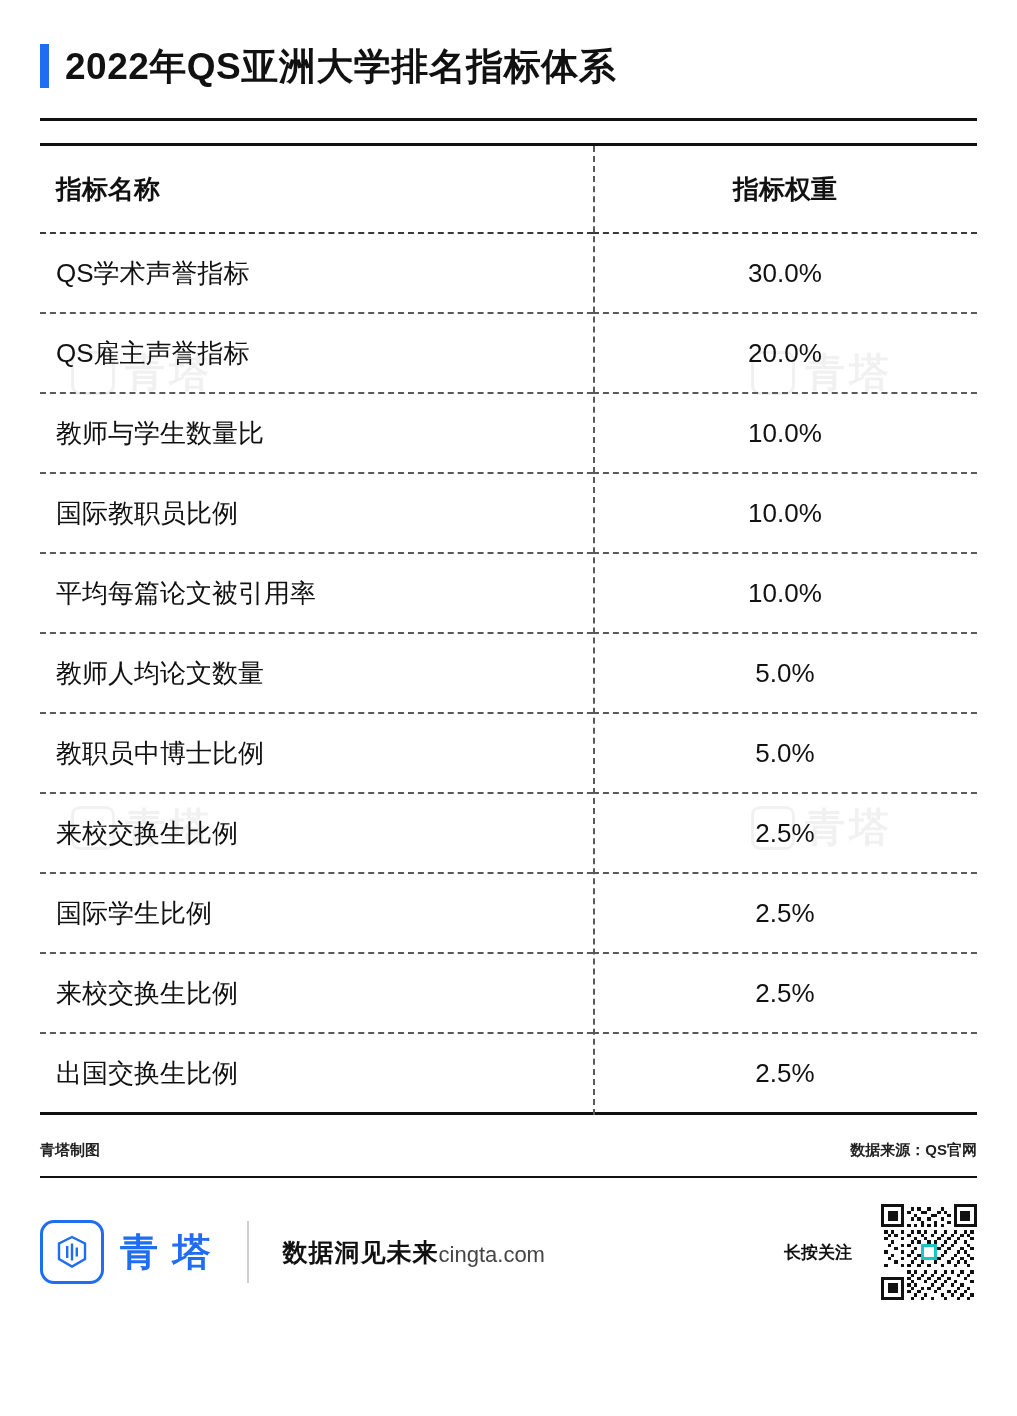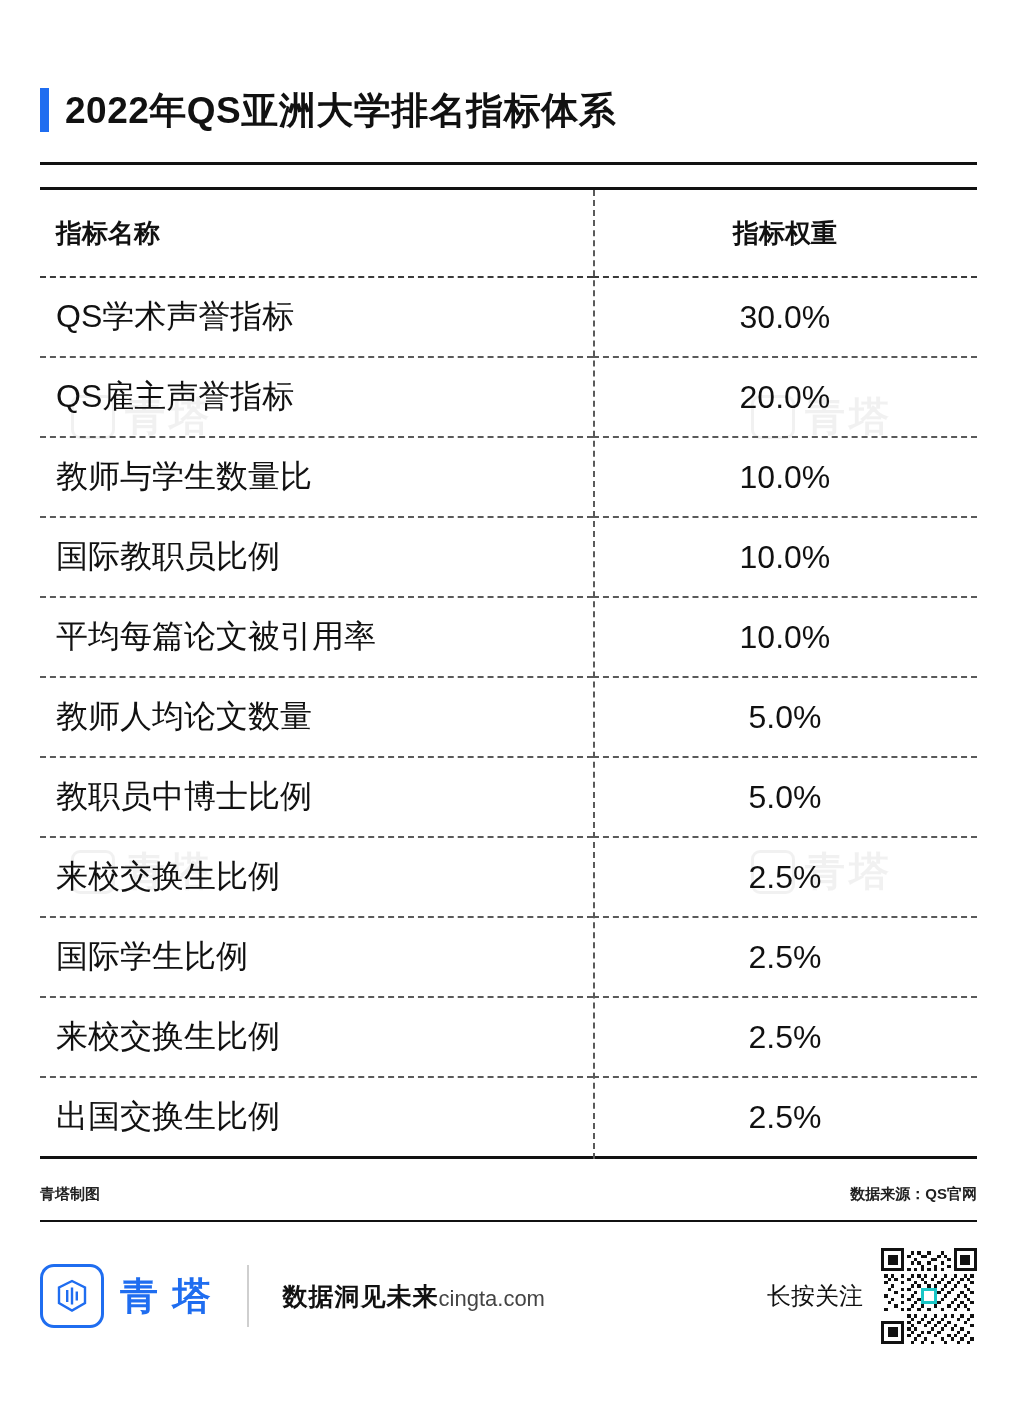--- a/index.html
+++ b/index.html
@@ -22,21 +22,20 @@
     box-sizing: border-box;
     padding: 0 40px;
   }
 
   
   .title-row {
     display: flex;
     align-items: center;
     padding-top: 44px;
     padding-left: 0px;
-    margin-top: 44px;
   }
   .title-bar {
     width: 9px;
     height: 44px;
     background: #1f6df0;
     margin-right: 16px;
     flex: none;
   }
   .title-text {
     font-size: 37px;
@@ -82,21 +81,21 @@
   table.data thead th.left {
     text-align: left;
     padding-left: 16px;
     margin-top: 36px;
   }
   table.data thead th.right {
     text-align: center;
   }
   table.data tbody td {
     border-bottom: 2px dashed #5a5a5a;
-    font-size: 32px;
+    font-size: 26px;
     color: #111111;
   }
   table.data tbody td.name {
     text-align: left;
     padding-left: 16px;
   }
   table.data tbody td.weight {
     text-align: center;
   }
   table.data tbody tr:last-child td {
@@ -170,24 +169,24 @@
     color: #111111;
     letter-spacing: 1px;
   }
   .slogan .en {
     font-size: 22px;
     color: #444444;
     margin-top: 6px;
   }
   .footer-spacer { flex: 1; }
   .follow {
-    font-size: 24px;
-    font-weight: normal;
+    font-size: 17px;
+    font-weight: bold;
     color: #111111;
-    margin-right: 18px;
+    margin-right: 29px;
     white-space: nowrap;
   }
   .qr {
     width: 96px;
     height: 96px;
     flex: none;
   }
 
   
   .wm {

